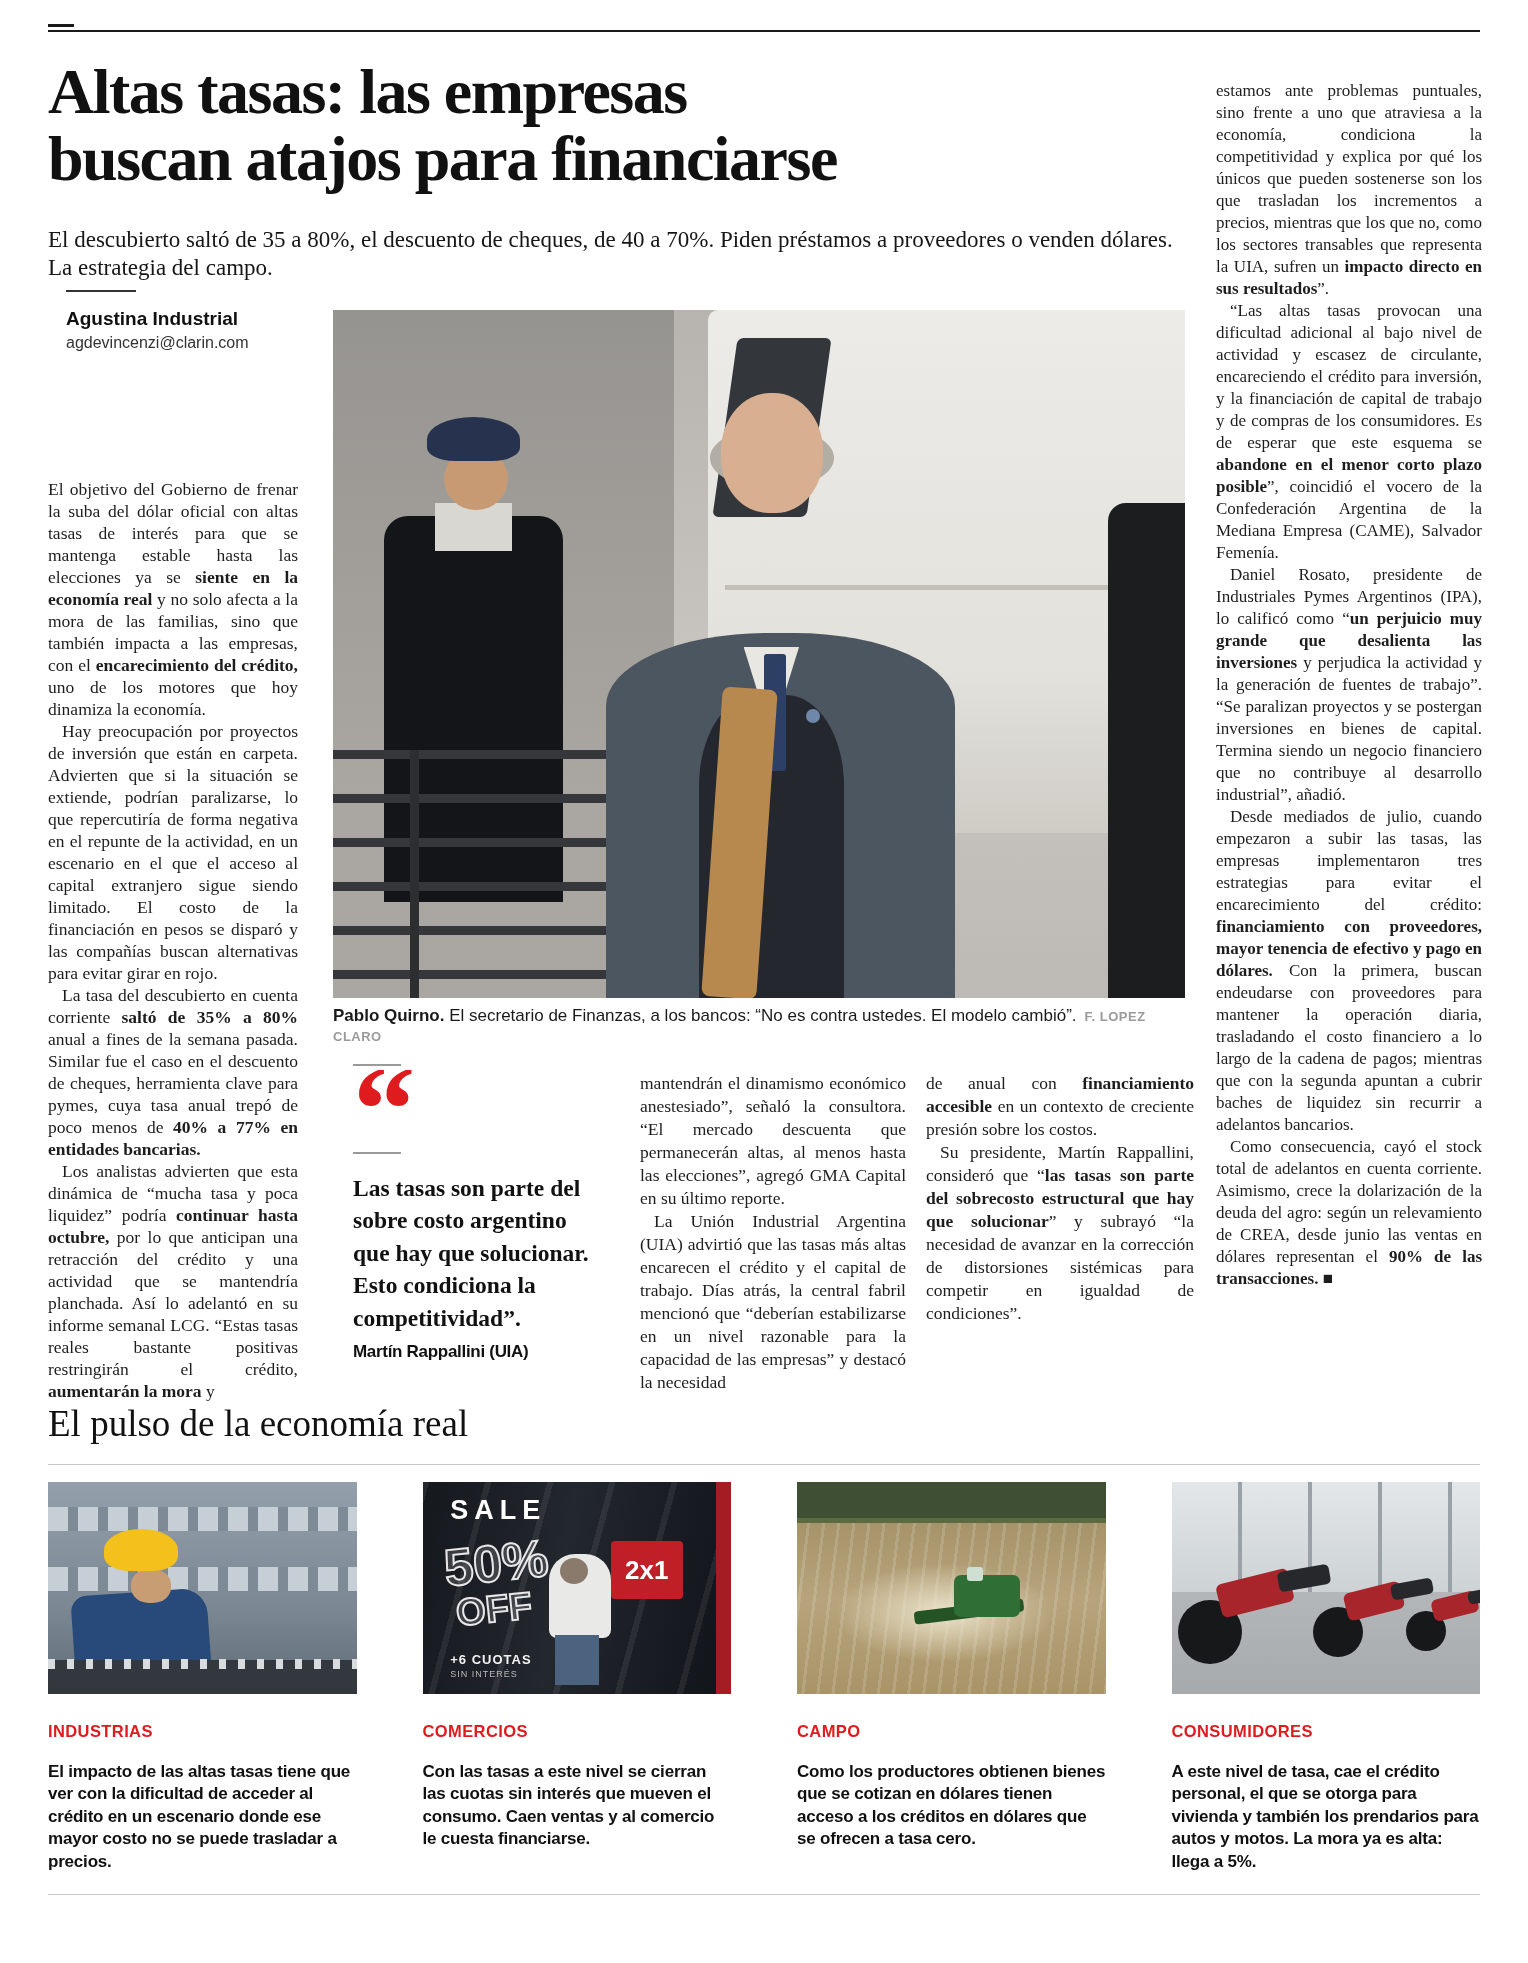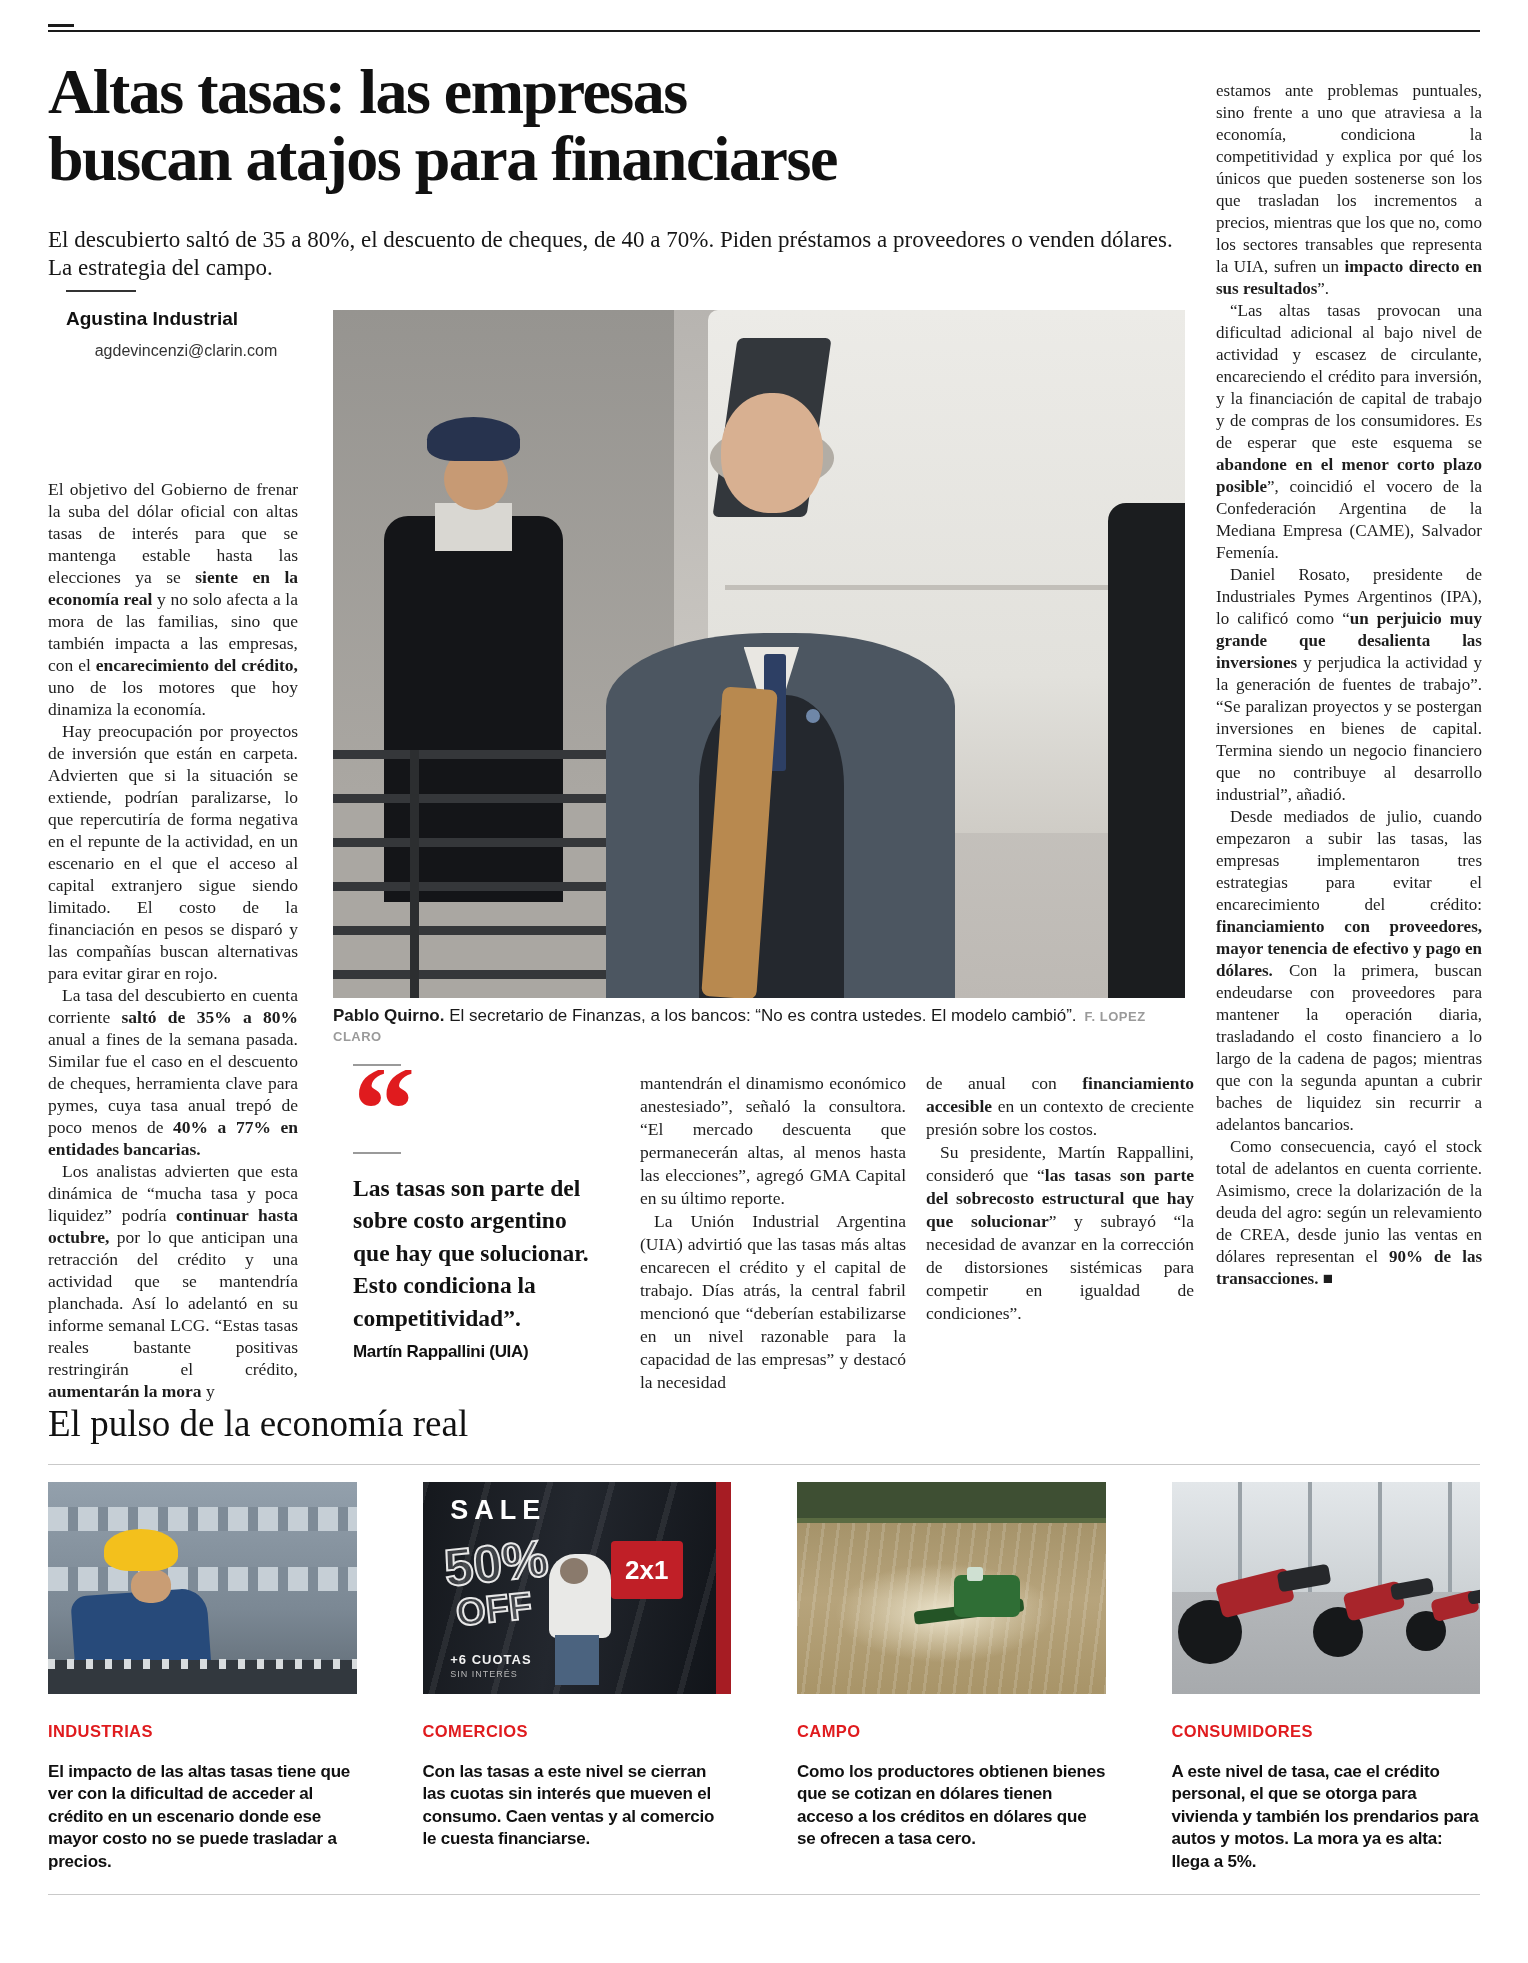--- a/index.html
+++ b/index.html
@@ -12,21 +12,21 @@
 
   
   .headline{position:absolute;left:48px;top:58px;width:960px;margin:0;
             font-size:64px;line-height:1.05;font-weight:700;letter-spacing:-1.5px;color:#111;}
   .hl-line{display:block;}
   .deck{position:absolute;left:48px;top:226px;width:1130px;margin:0;
         font-size:23px;line-height:1.2;font-weight:400;color:#161616;}
   .byline{position:absolute;left:66px;top:290px;width:240px;font-family:"Liberation Sans",sans-serif;}
   .byline-rule{width:70px;border-top:2px solid #333;margin-bottom:16px;}
   .author{font-size:19px;font-weight:700;color:#111;}
-  .email{font-size:16px;color:#333;margin-top:12px;text-align:center;}
+  .email{font-size:16px;color:#333;margin-top:4px;}
 
   
   .col{position:absolute;text-align:justify;color:#1d1d1d;}
   .col p{margin:0;}
   .col p + p{text-indent:14px;}
   .col .b{font-weight:700;}
   .col1{left:48px;top:478px;width:250px;font-size:17.5px;line-height:22px;}
   .col2{left:640px;top:1072px;width:266px;font-size:17.5px;line-height:23px;}
   .col3{left:926px;top:1072px;width:268px;font-size:17.5px;line-height:23px;}
   .colR{left:1216px;top:80px;width:266px;font-size:17px;line-height:22px;}

